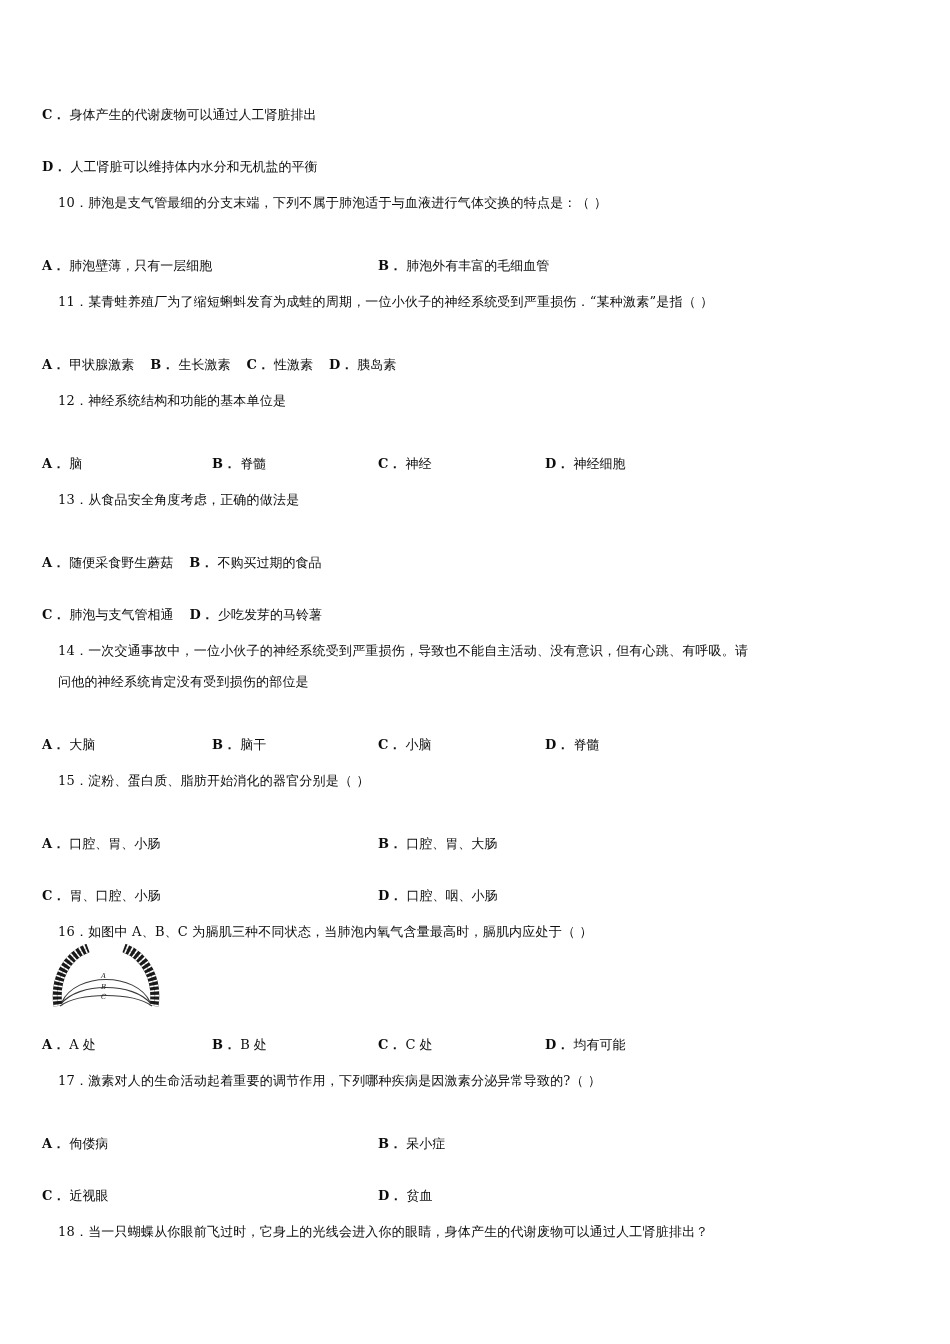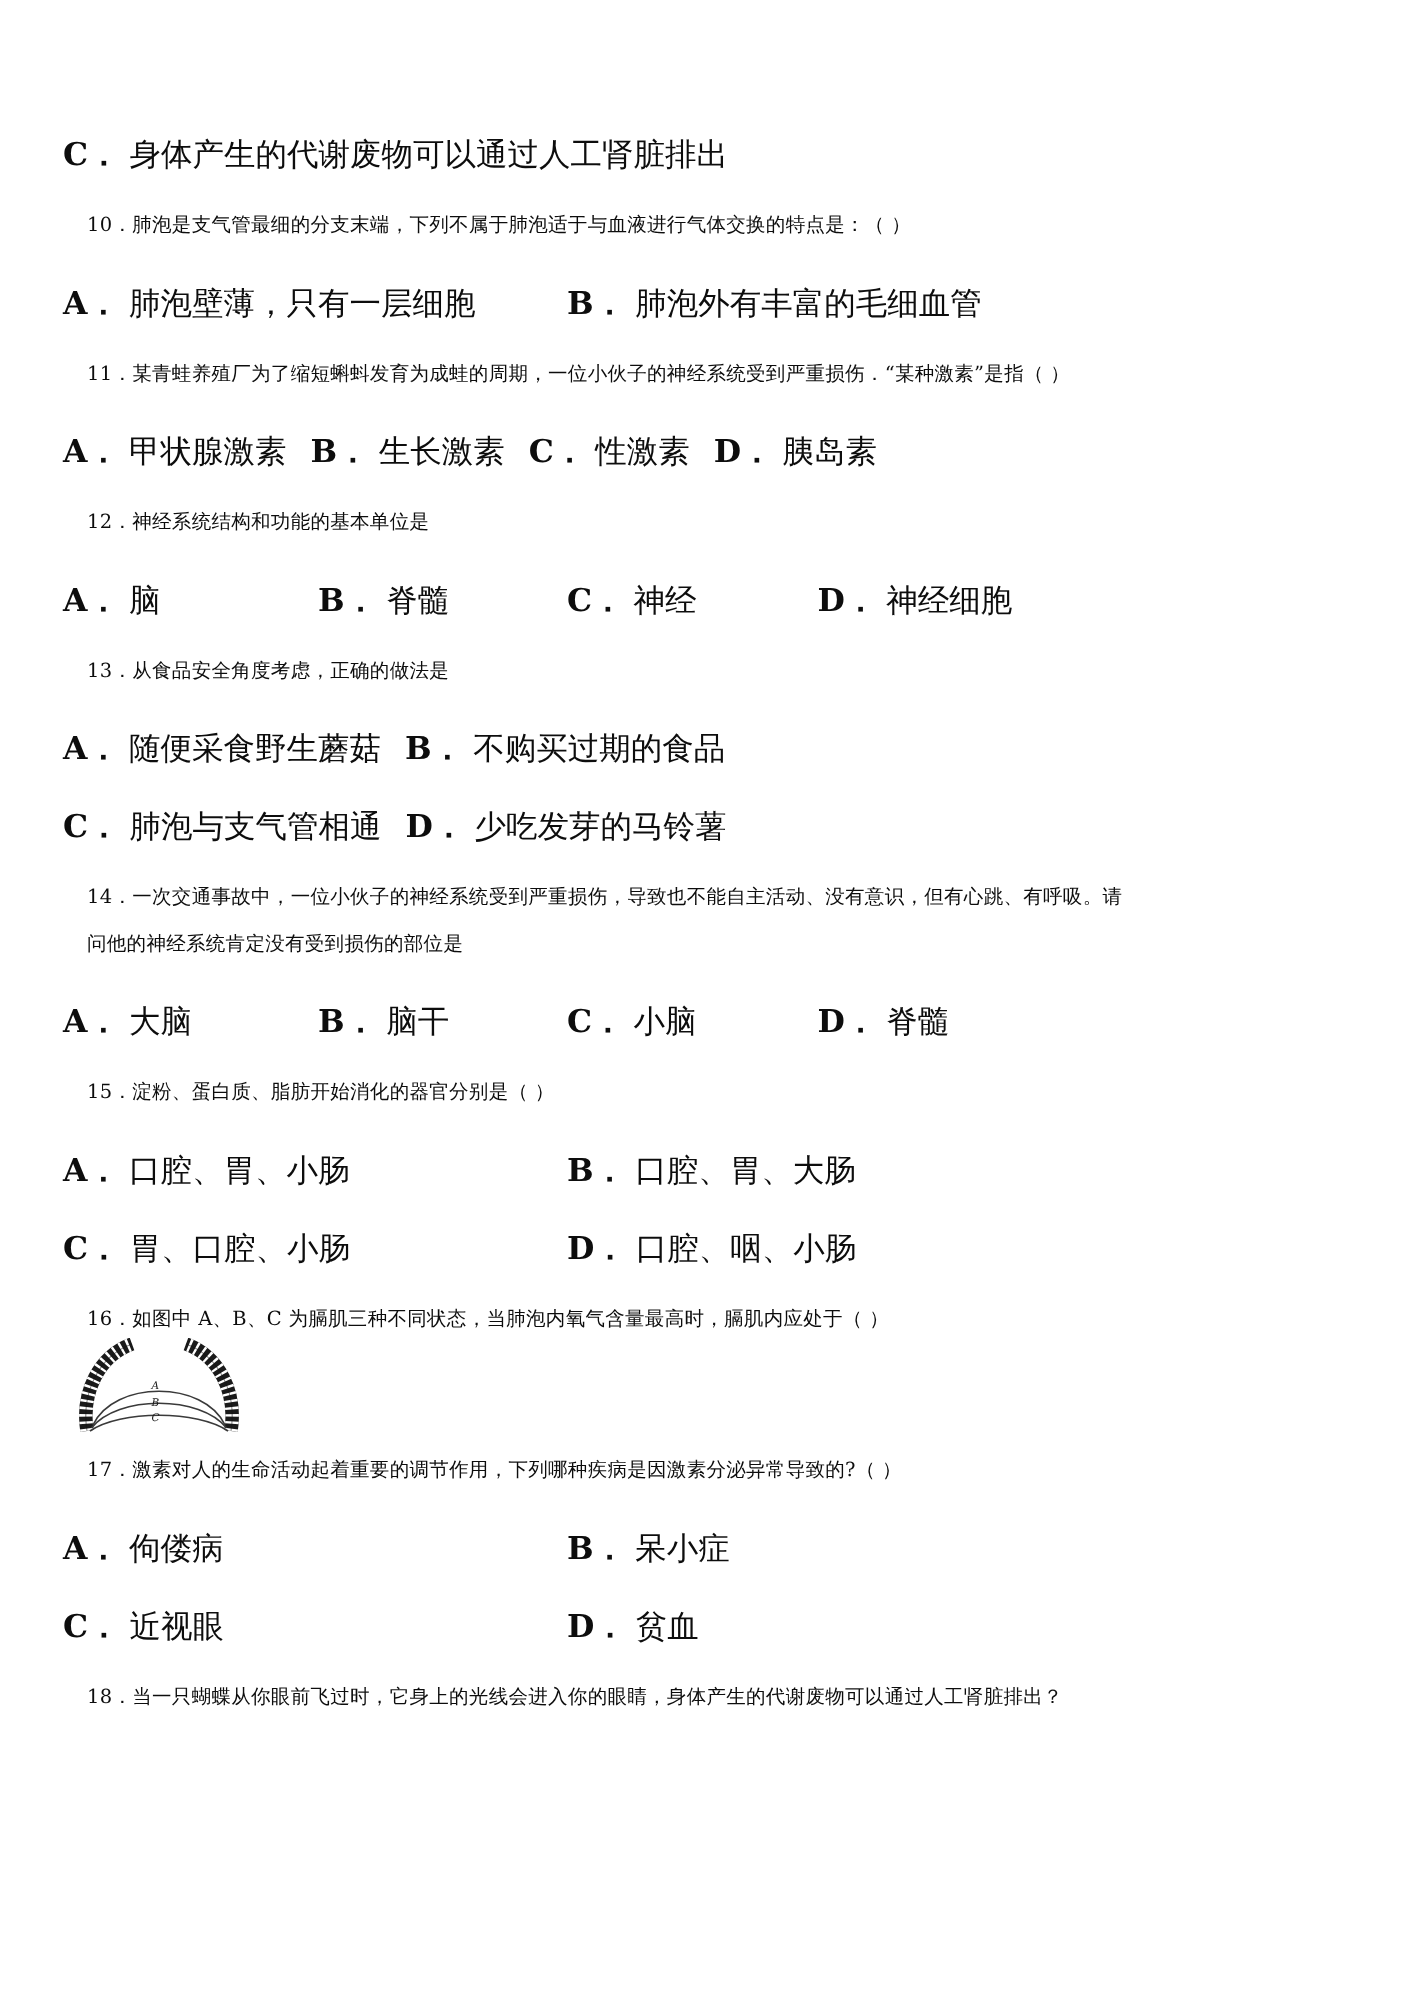--- a/index.html
+++ b/index.html
@@ -45,23 +45,23 @@
   }
   .row {
     display: block;
     position: relative;
     height: 18px;
     margin-bottom: 34px;
   }
 
   .opt {
     position: absolute;
-    top: 0;
+    top: 16px;
     white-space: nowrap;
-    font-size: 21px;
+    font-size: 13px;
     line-height: 1.0;
   }
   .lbl {
     font-weight: bold;
     font-family: "DejaVu Serif", "Liberation Serif", serif;
   }
   .lbl::after {
     content: "\FF0E";
     font-weight: bold;
   }
@@ -92,20 +92,23 @@
 </style>
 </head>
 <body>
 
 <div class="page">
   <div class="content">
 
     <div class="row">
       <span class="opt cA"><span class="lbl">C</span>&nbsp;<span>身体产生的代谢废物可以通过人工肾脏排出</span></span>
     </div>
+    <div class="row">
+      <span class="opt cA"><span class="lbl">D</span>&nbsp;<span>人工肾脏可以维持体内水分和无机盐的平衡</span></span>
+    </div>
 
     <div class="line blk"><span class="qnum">10．</span><span>肺泡是支气管最细的分支末端，下列不属于肺泡适于与血液进行气体交换的特点是：（      ）</span></div>
     <div class="row">
       <span class="opt cA"><span class="lbl">A</span>&nbsp;<span>肺泡壁薄，只有一层细胞</span></span>
       <span class="opt cB2"><span class="lbl">B</span>&nbsp;<span>肺泡外有丰富的毛细血管</span></span>
     </div>
 
     <div class="line blk"><span class="qnum">11．</span><span>某青蛙养殖厂为了缩短蝌蚪发育为成蛙的周期，一位小伙子的神经系统受到严重损伤．“某种激素”是指（      ）</span></div>
     <div class="row">
       <span class="opt cA inline-opts">
@@ -177,20 +180,26 @@
         <path d="M15 60 C 32 38, 88 38, 105 60" fill="none" stroke="#3a3a3a" stroke-width="1.1"></path>
 
         <path d="M14 62 C 34 48, 86 48, 106 62" fill="none" stroke="#3a3a3a" stroke-width="1.1"></path>
 
         <text x="55" y="34" font-family="DejaVu Serif, serif" font-size="7" font-style="italic" fill="#1a1a1a">A</text>
         <text x="55" y="45" font-family="DejaVu Serif, serif" font-size="7" font-style="italic" fill="#1a1a1a">B</text>
         <text x="55" y="55" font-family="DejaVu Serif, serif" font-size="7" font-style="italic" fill="#1a1a1a">C</text>
       </svg>
     </div>
 
+    <div class="row" style="margin-top:10px;">
+      <span class="opt cA"><span class="lbl">A</span>&nbsp;<span>A 处</span></span>
+      <span class="opt cB4"><span class="lbl">B</span>&nbsp;<span>B 处</span></span>
+      <span class="opt cC4"><span class="lbl">C</span>&nbsp;<span>C 处</span></span>
+      <span class="opt cD4"><span class="lbl">D</span>&nbsp;<span>均有可能</span></span>
+    </div>
 
     <div class="line blk"><span class="qnum">17．</span><span>激素对人的生命活动起着重要的调节作用，下列哪种疾病是因激素分泌异常导致的?（ ）</span></div>
     <div class="row">
       <span class="opt cA"><span class="lbl">A</span>&nbsp;<span>佝偻病</span></span>
       <span class="opt cB2"><span class="lbl">B</span>&nbsp;<span>呆小症</span></span>
     </div>
     <div class="row">
       <span class="opt cA"><span class="lbl">C</span>&nbsp;<span>近视眼</span></span>
       <span class="opt cB2"><span class="lbl">D</span>&nbsp;<span>贫血</span></span>
     </div>

